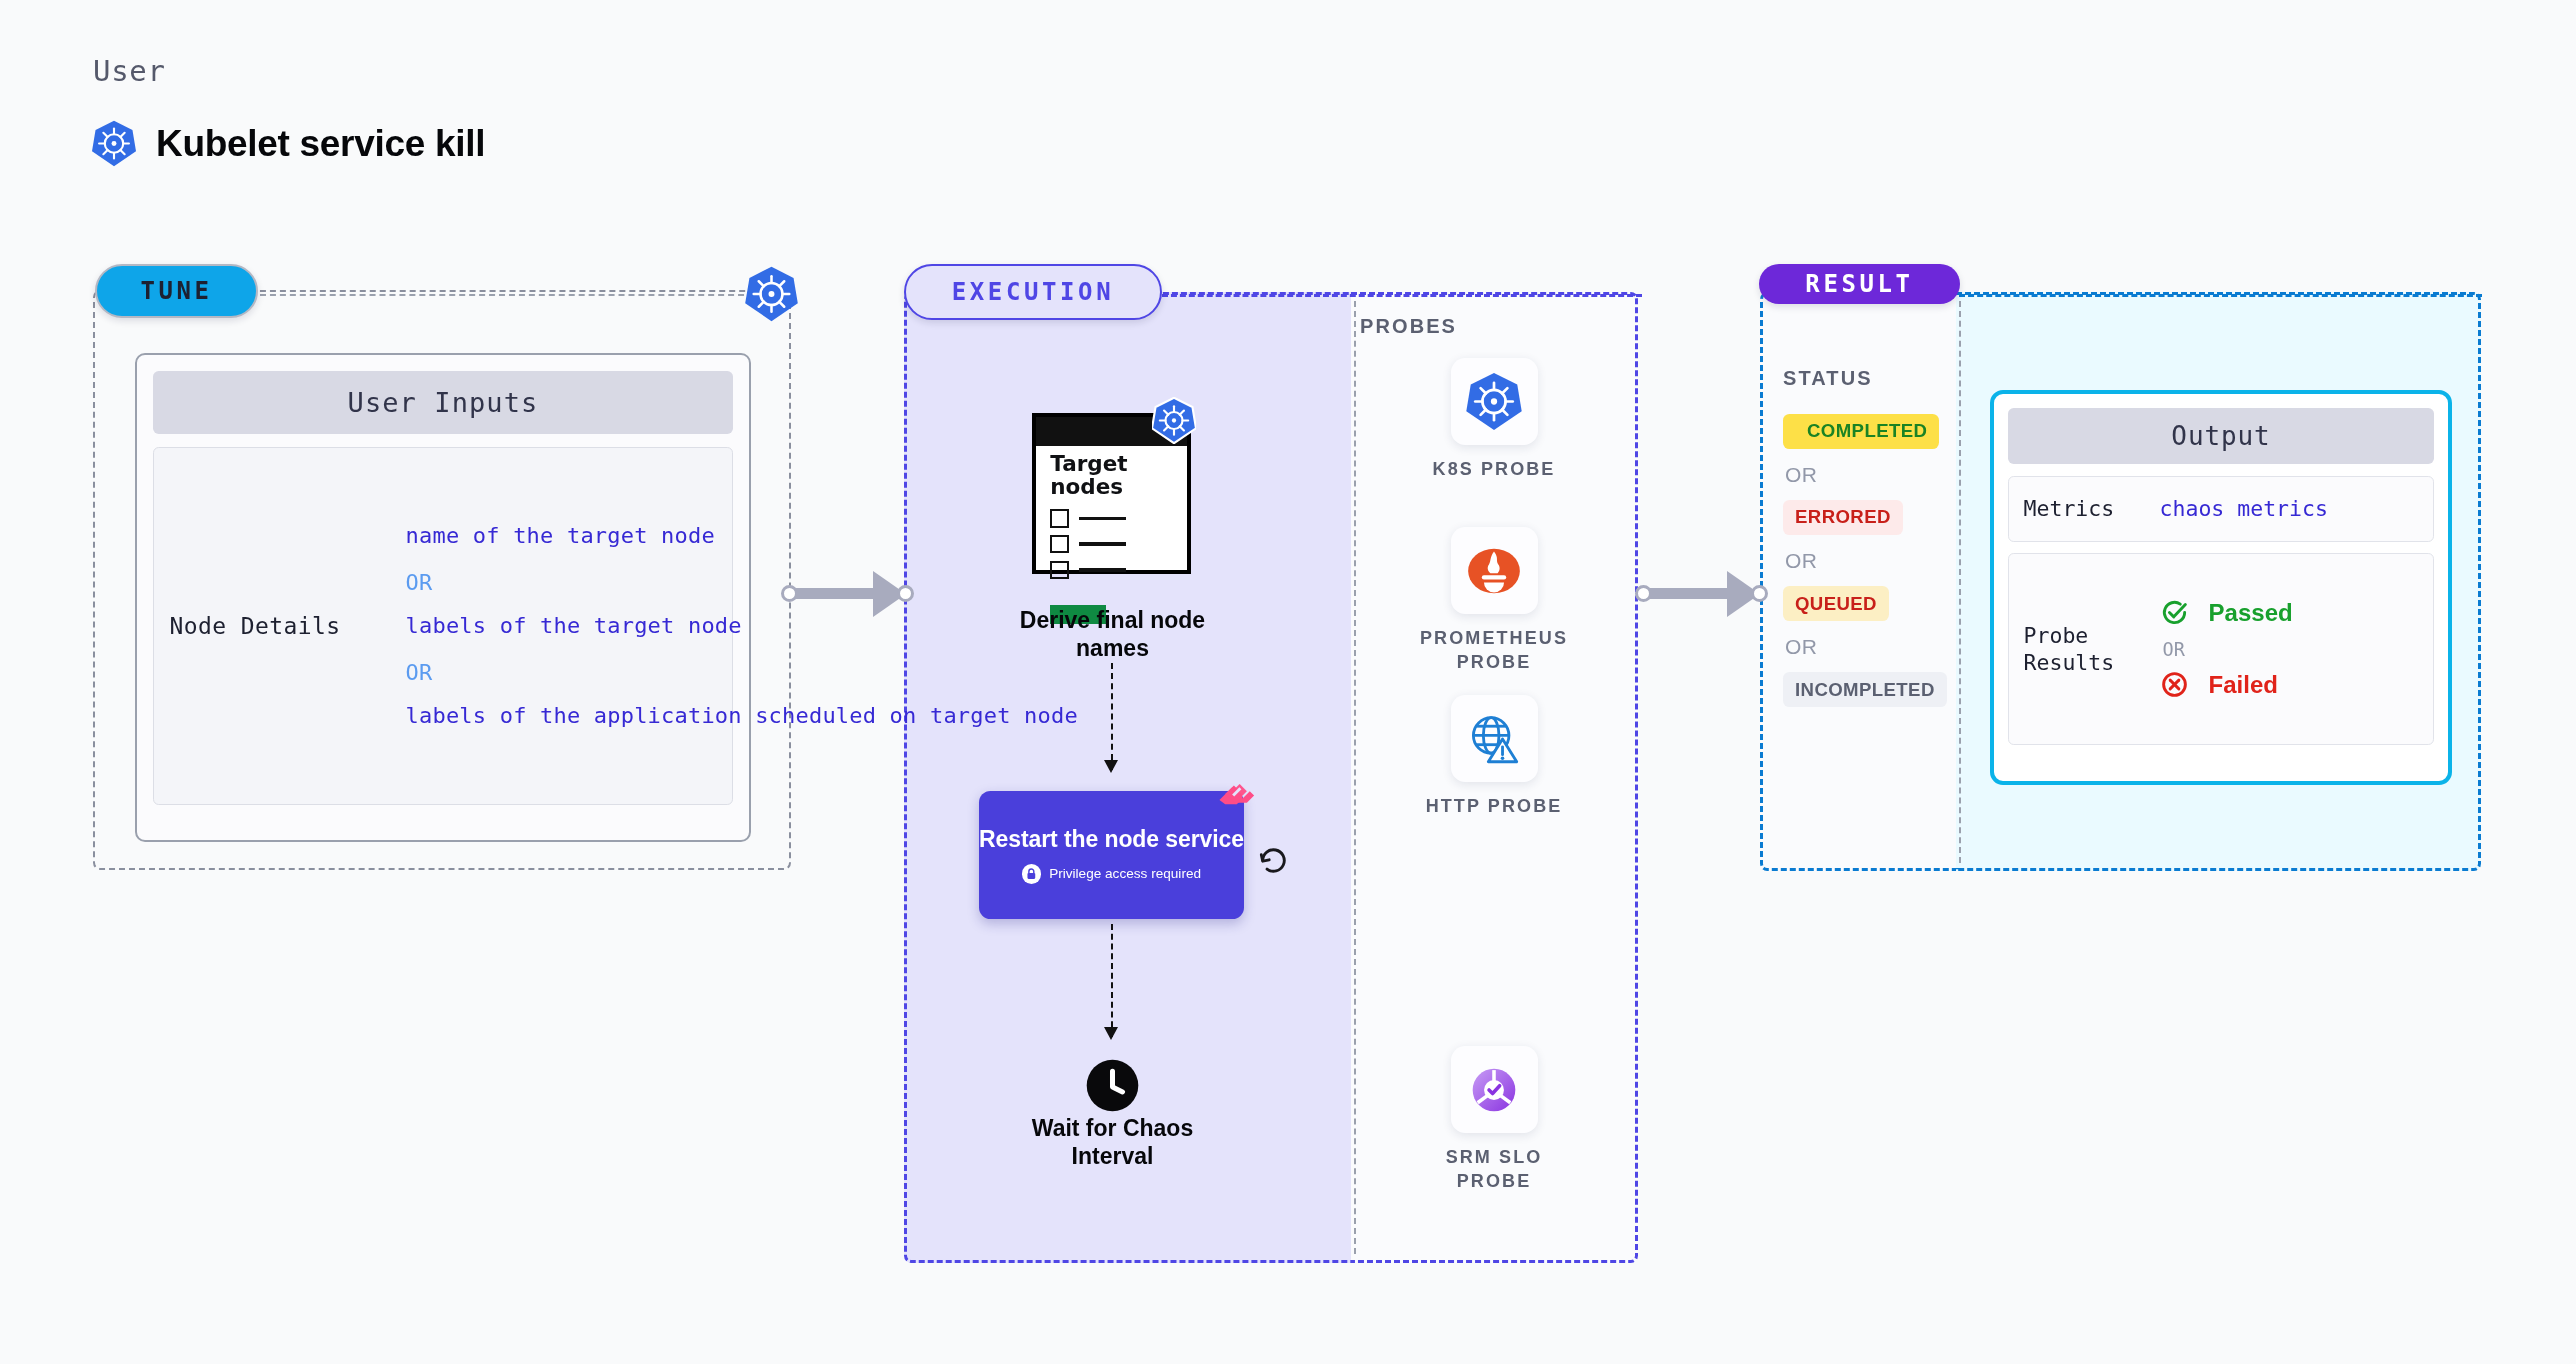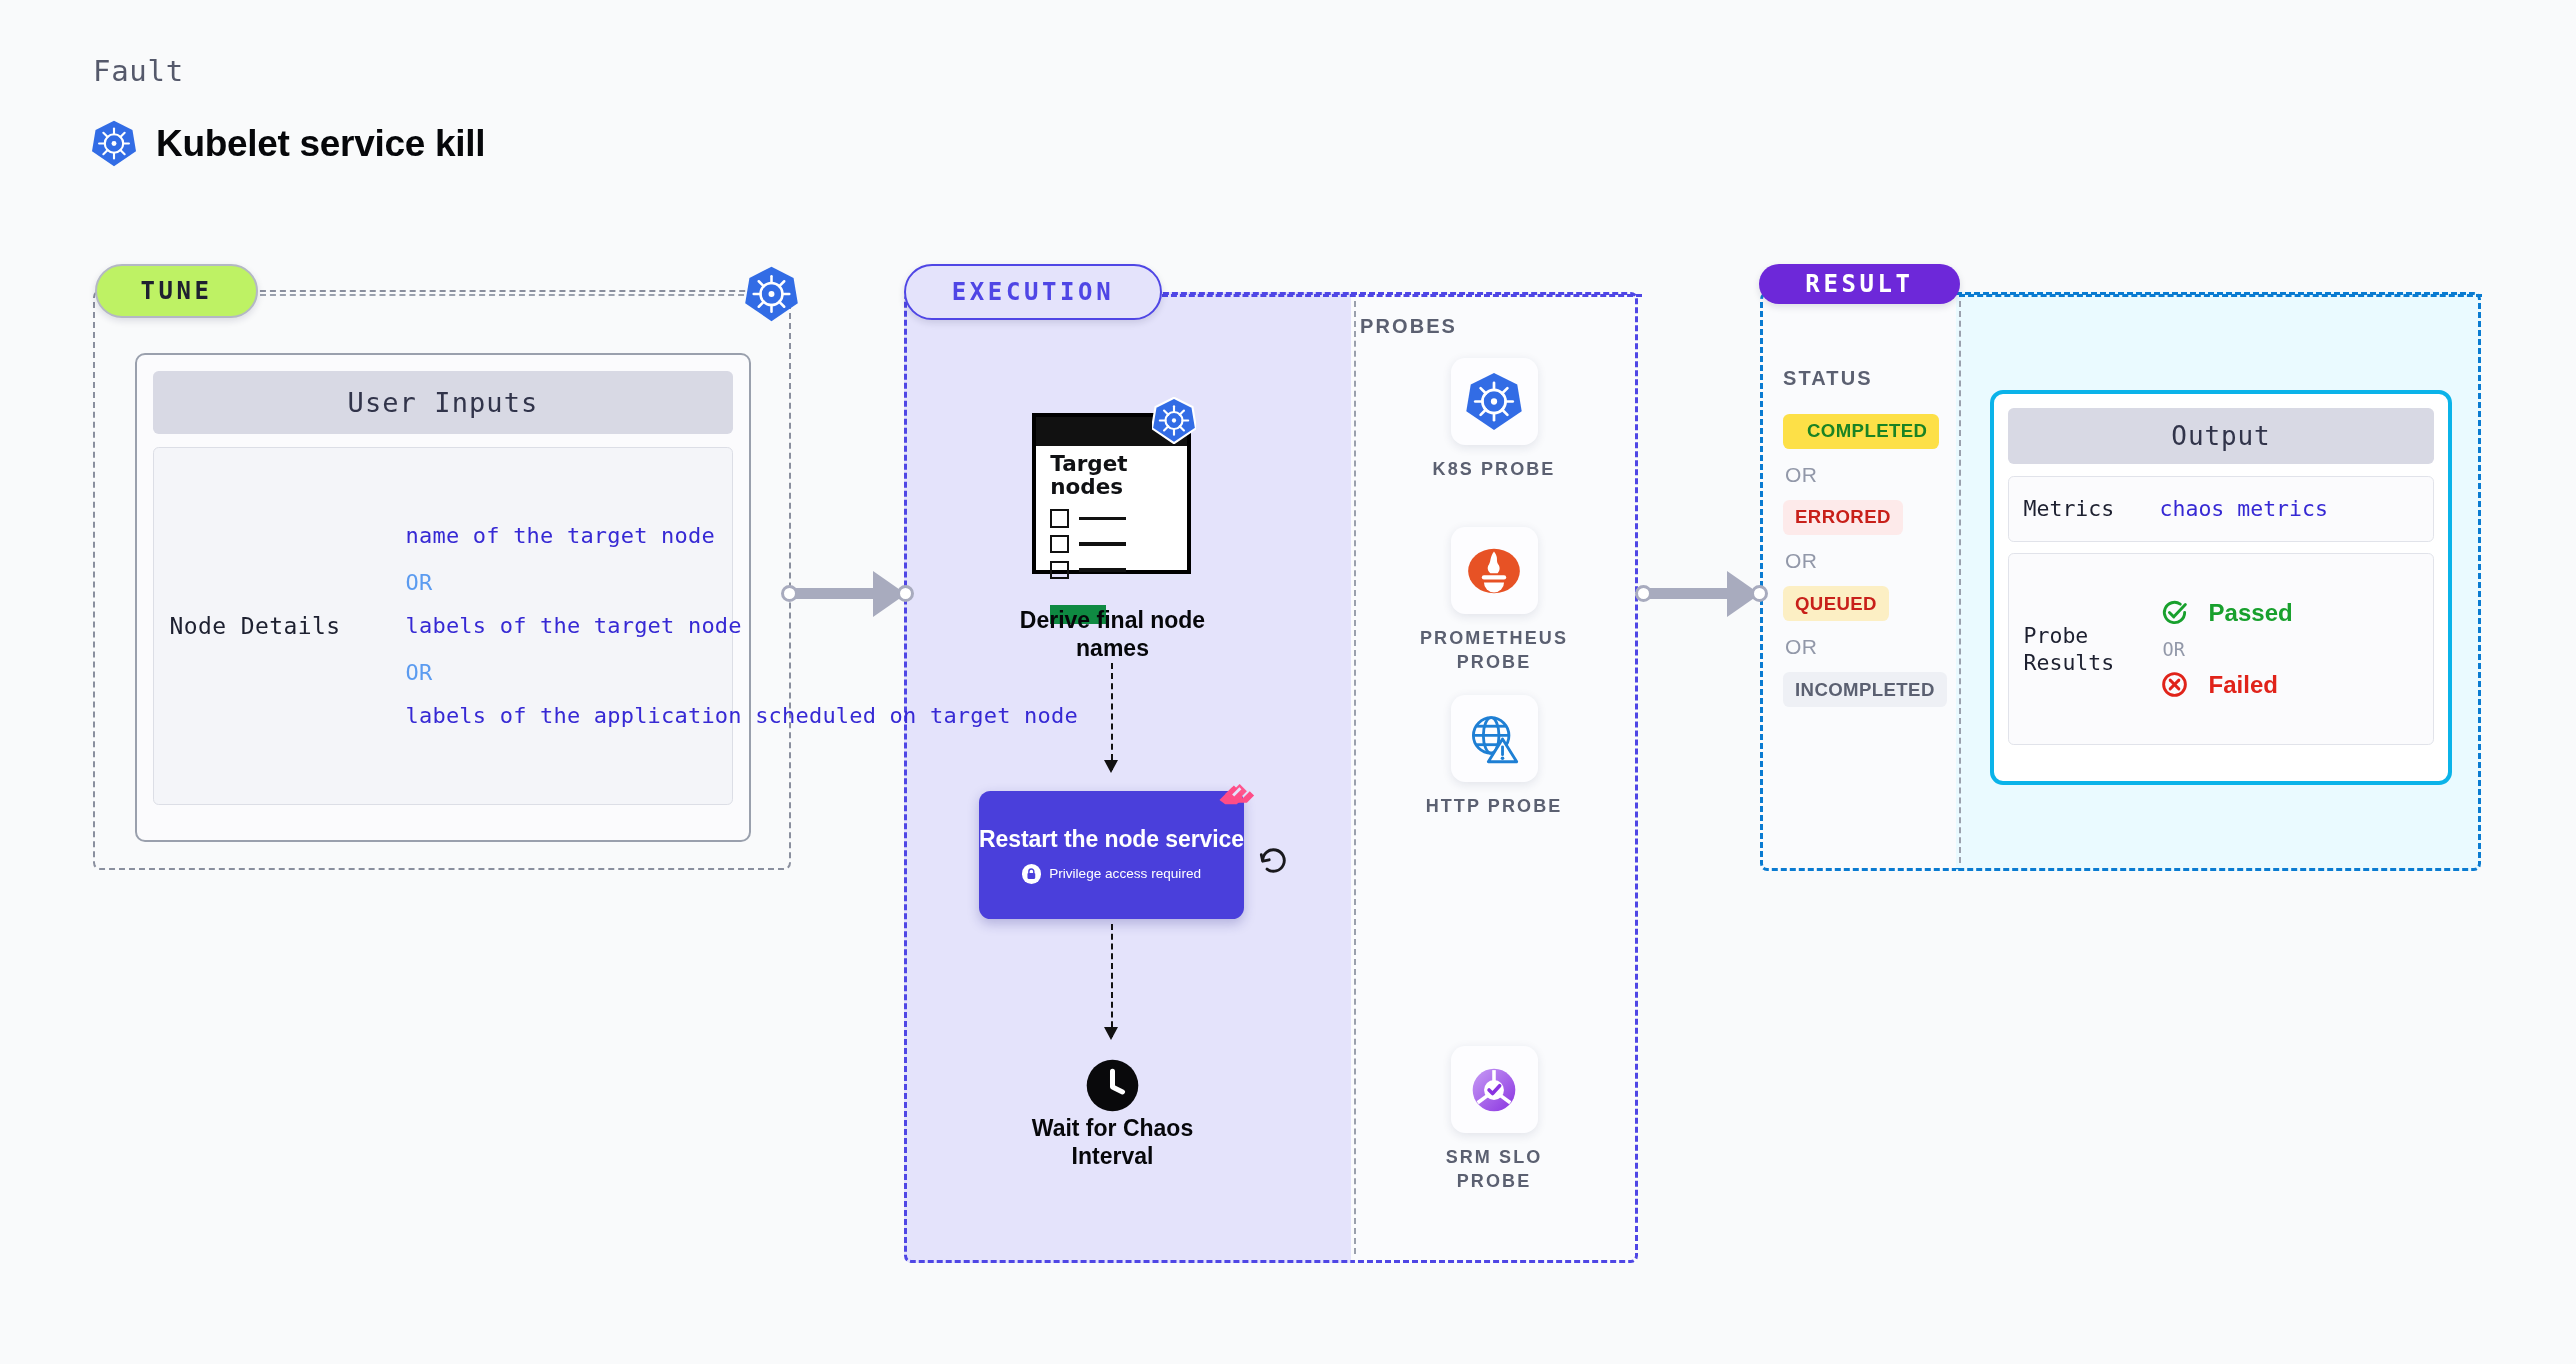--- a/index.html
+++ b/index.html
@@ -112,21 +112,21 @@
     border-radius: 716px;
     font-family: "DejaVu Sans Mono", monospace;
     font-size: 24px;
     font-weight: bold;
     letter-spacing: 3.6px;
     box-shadow: 0 2.9px 7.2px rgba(20,25,60,0.13);
   }
   .pill-tune {
     left: 95px; top: 264px;
     width: 163px; height: 54px;
-    background: #bef264;
+    background: #0ea5e9;
     border: 2.1px solid #b4b8c4;
     color: #1d2030;
   }
   .pill-exec {
     left: 904px; top: 264px;
     width: 258px; height: 56px;
     background: #e4e3fb;
     border: 2.9px solid #4f46e5;
     color: #4f46e5;
   }
@@ -471,21 +471,21 @@
     font-size: 18.6px;
     color: #9298a9;
     margin: 5.7px 0 5.7px 2.9px;
   }
 </style>
 </head>
 <body>
 
 <div class="canvas">
 
-  <div class="fault-label">Fault</div>
+  <div class="fault-label">User</div>
   <div class="title-row">
     <span class="k8s">
       <svg width="44" height="47" viewBox="0 0 62 66">
         <polygon points="31,1 57,14 62,44 31,65 0,44 5,14" fill="#326ce5"></polygon>
         <g fill="none" stroke="#fff" stroke-width="3" stroke-linecap="round">
           <circle cx="31" cy="33" r="13"></circle>
           <circle cx="31" cy="33" r="3.5" fill="#fff" stroke="none"></circle>
           <line x1="31" y1="12" x2="31" y2="20"></line>
           <line x1="31" y1="46" x2="31" y2="54"></line>
           <line x1="10" y1="33" x2="18" y2="33"></line>

